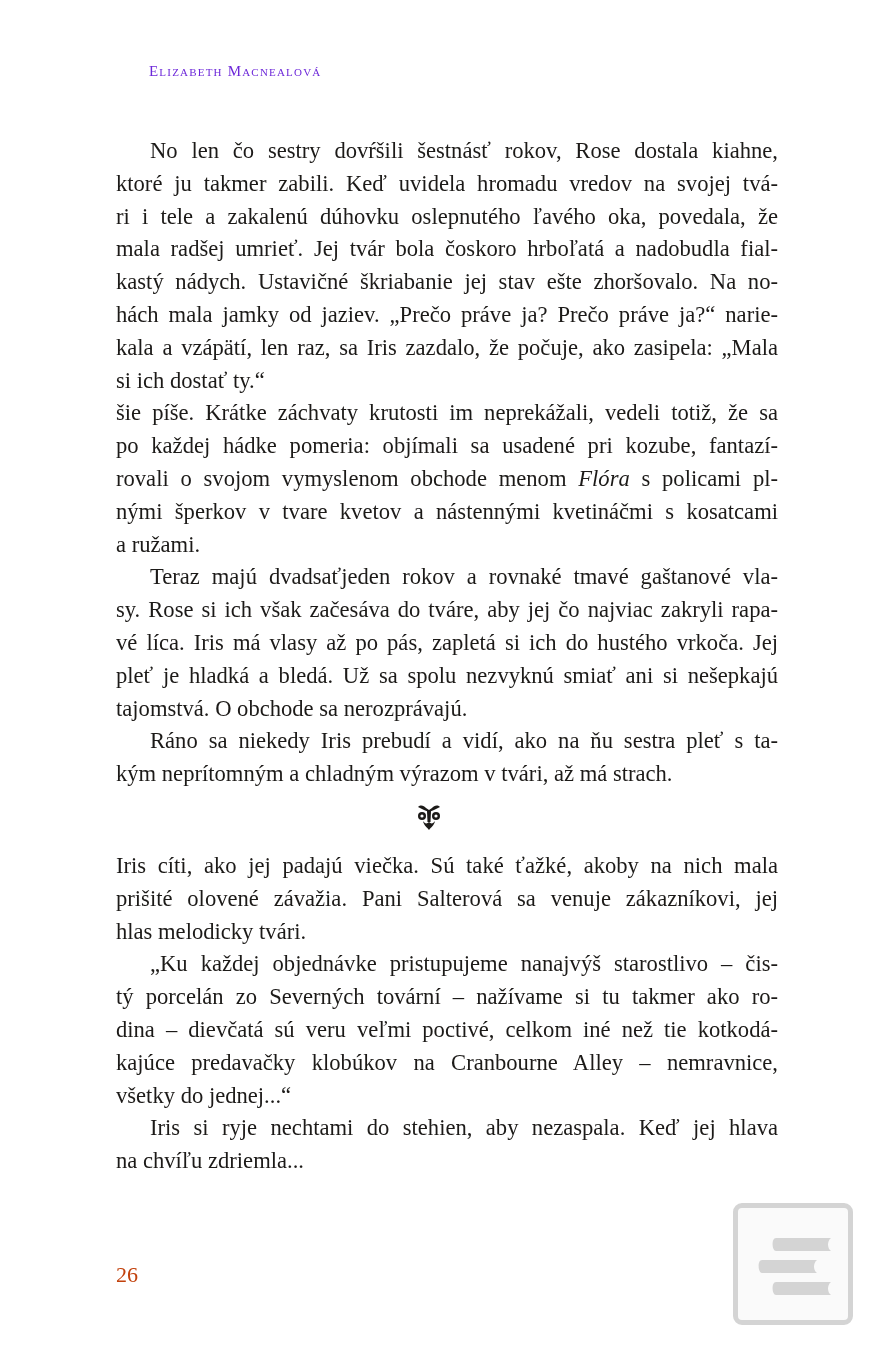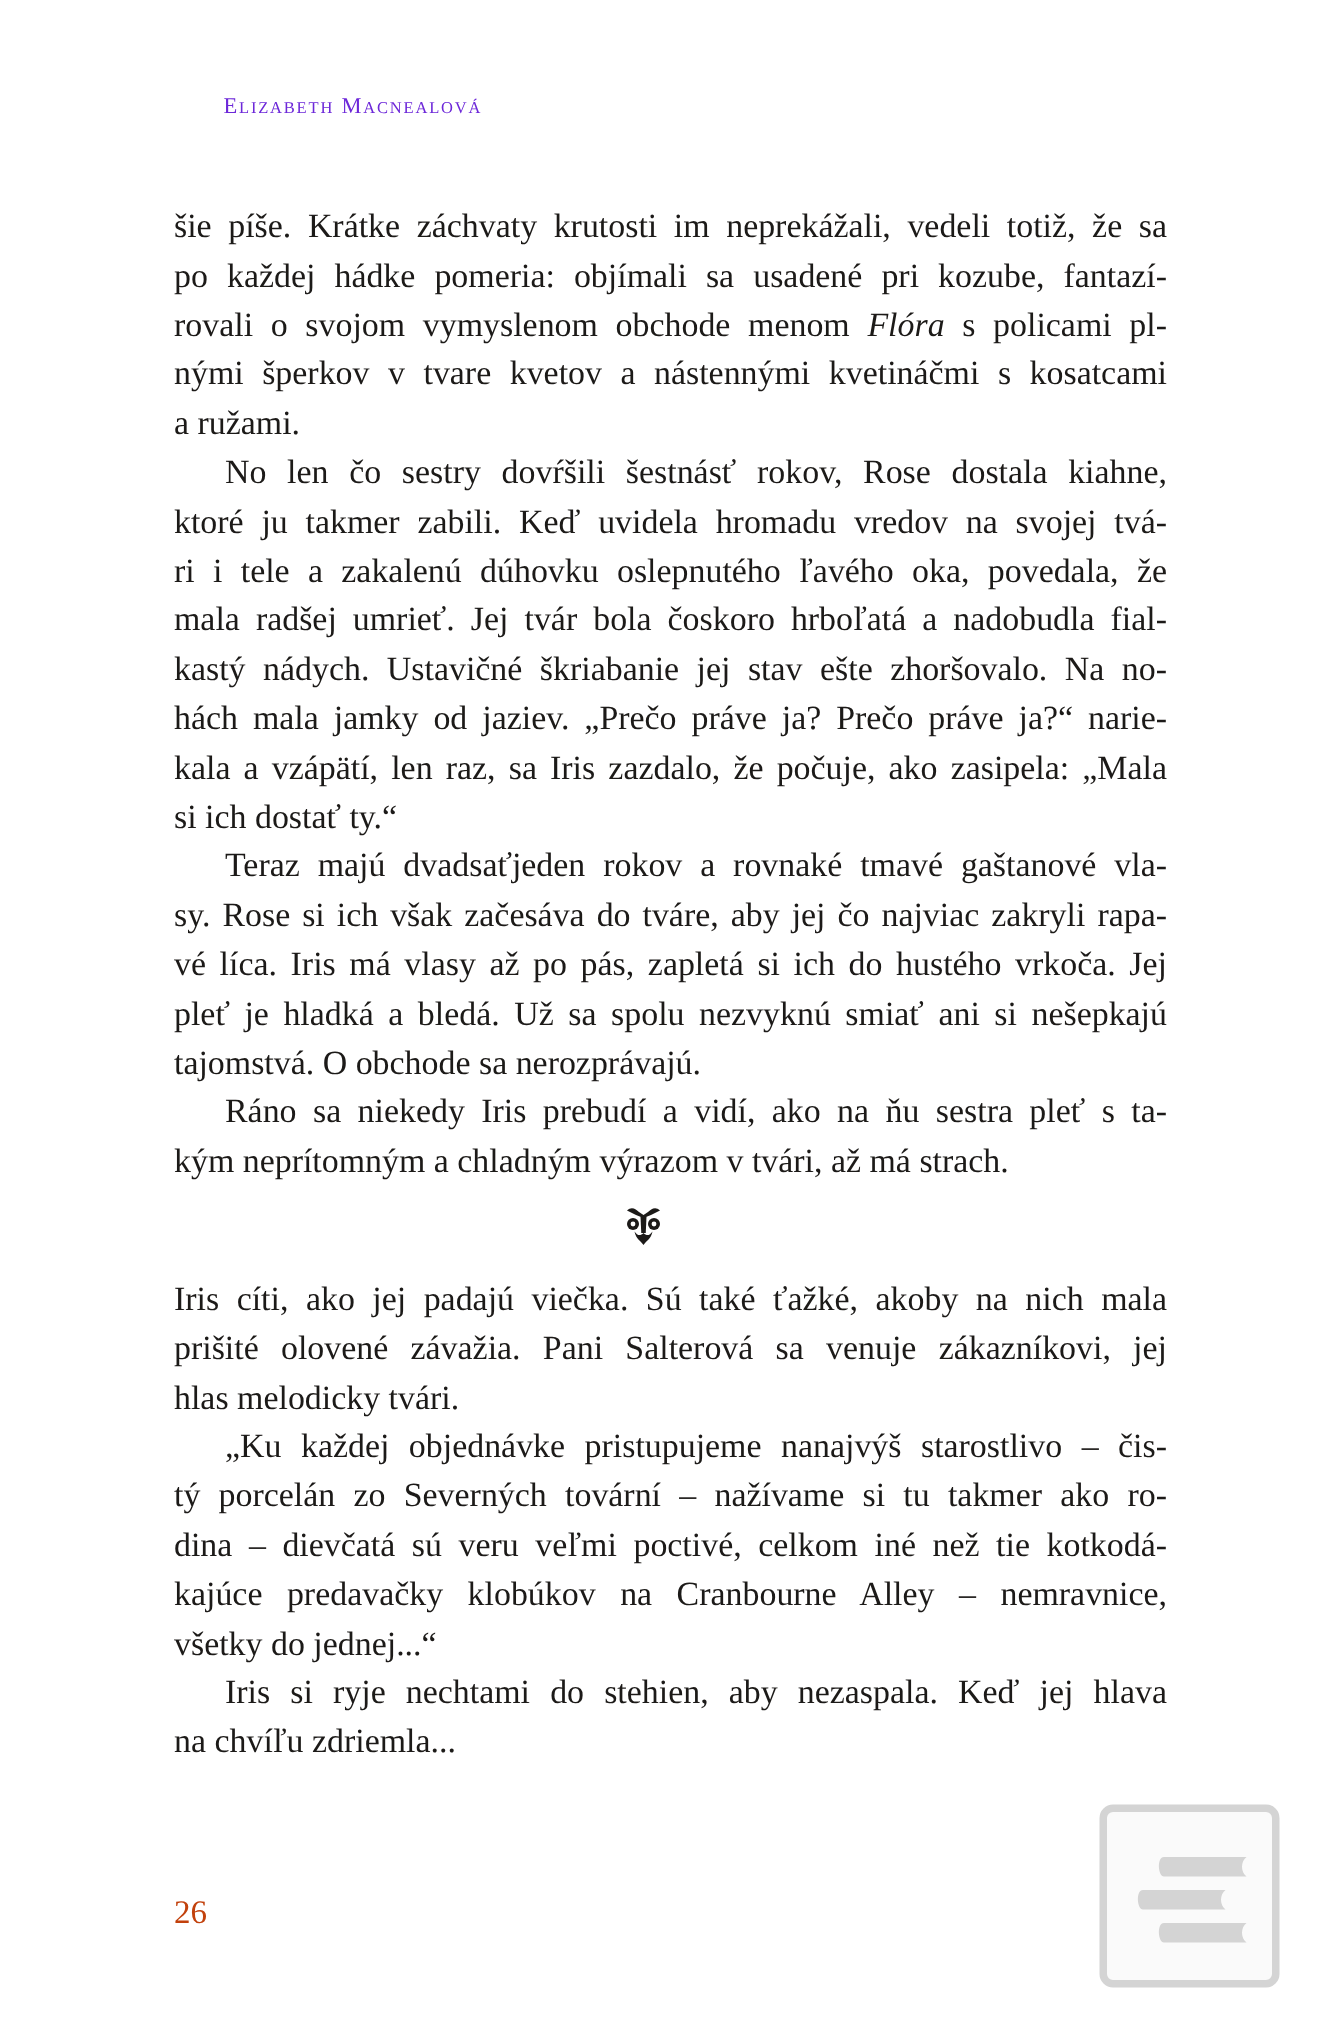--- a/index.html
+++ b/index.html
@@ -39,35 +39,35 @@
     background: #fafafa;
   }
 </style>
 </head>
 <body>
 
 <div class="running-head">Elizabeth Macnealová</div>
 
 <div class="text-block">
   <div>
-    <div class="line">šie píše. Krátke záchvaty krutosti im neprekážali, vedeli totiž, že sa</div>
-    <div class="line">po každej hádke pomeria: objímali sa usadené pri kozube, fantazí-</div>
-    <div class="line"><span>rovali o svojom vymyslenom obchode menom </span><em>Flóra</em><span> s policami pl-</span></div>
-    <div class="line">nými šperkov v tvare kvetov a nástennými kvetináčmi s kosatcami</div>
-    <div class="line last">a ružami.</div>
-  </div>
-  <div>
     <div class="line indent">No len čo sestry dovŕšili šestnásť rokov, Rose dostala kiahne,</div>
     <div class="line">ktoré ju takmer zabili. Keď uvidela hromadu vredov na svojej tvá-</div>
     <div class="line">ri i tele a zakalenú dúhovku oslepnutého ľavého oka, povedala, že</div>
     <div class="line">mala radšej umrieť. Jej tvár bola čoskoro hrboľatá a nadobudla fial-</div>
     <div class="line">kastý nádych. Ustavičné škriabanie jej stav ešte zhoršovalo. Na no-</div>
     <div class="line">hách mala jamky od jaziev. „Prečo práve ja? Prečo práve ja?“ narie-</div>
     <div class="line">kala a vzápätí, len raz, sa Iris zazdalo, že počuje, ako zasipela: „Mala</div>
     <div class="line last">si ich dostať ty.“</div>
+  </div>
+  <div>
+    <div class="line">šie píše. Krátke záchvaty krutosti im neprekážali, vedeli totiž, že sa</div>
+    <div class="line">po každej hádke pomeria: objímali sa usadené pri kozube, fantazí-</div>
+    <div class="line"><span>rovali o svojom vymyslenom obchode menom </span><em>Flóra</em><span> s policami pl-</span></div>
+    <div class="line">nými šperkov v tvare kvetov a nástennými kvetináčmi s kosatcami</div>
+    <div class="line last">a ružami.</div>
   </div>
   <div>
     <div class="line indent">Teraz majú dvadsaťjeden rokov a rovnaké tmavé gaštanové vla-</div>
     <div class="line">sy. Rose si ich však začesáva do tváre, aby jej čo najviac zakryli rapa-</div>
     <div class="line">vé líca. Iris má vlasy až po pás, zapletá si ich do hustého vrkoča. Jej</div>
     <div class="line">pleť je hladká a bledá. Už sa spolu nezvyknú smiať ani si nešepkajú</div>
     <div class="line last">tajomstvá. O obchode sa nerozprávajú.</div>
   </div>
   <div>
     <div class="line indent">Ráno sa niekedy Iris prebudí a vidí, ako na ňu sestra pleť s ta-</div>

